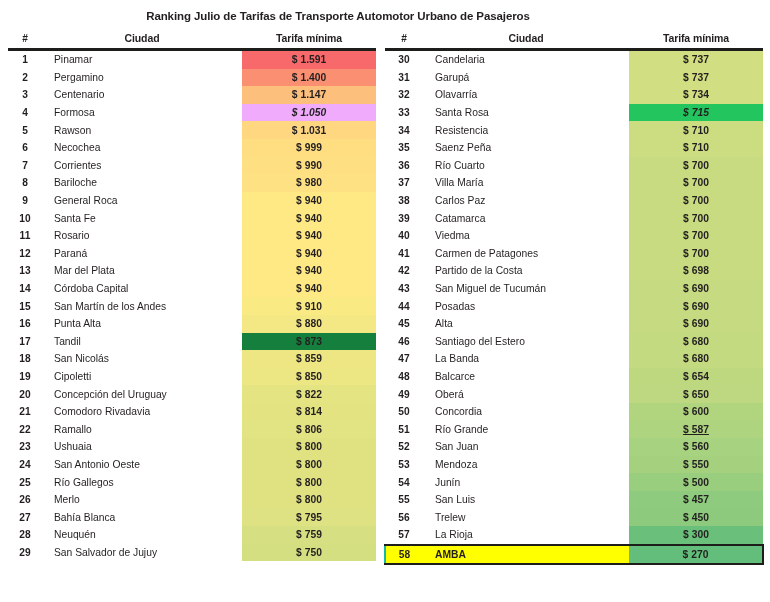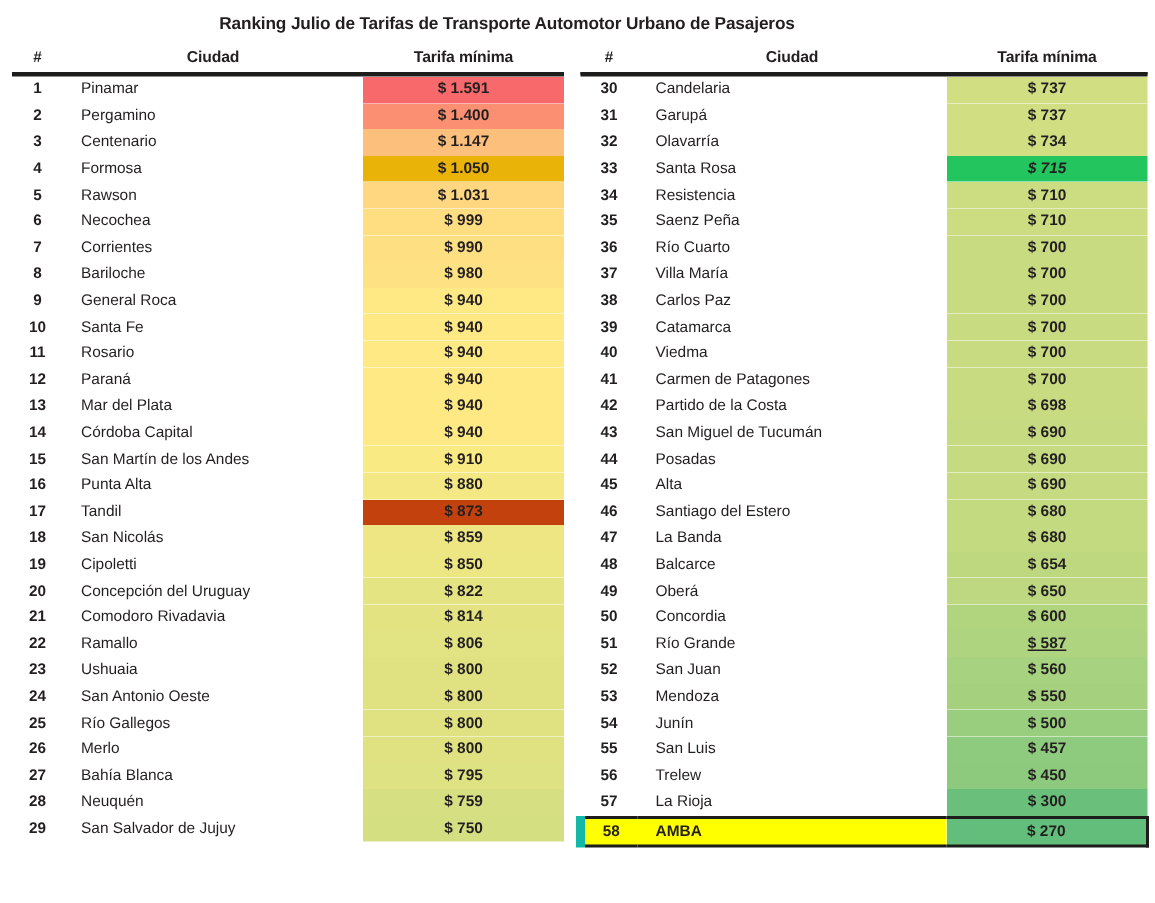--- a/index.html
+++ b/index.html
@@ -87,21 +87,21 @@
   .right .c-fare { width: 134px; }
 
   thead .c-city { text-align: center; padding-left: 0 !important; }
 
   
   tr.highlight .c-rank,
   tr.highlight .c-city {
     background: #FFFF00 !important;
     font-weight: bold;
   }
-  tr.highlight .c-rank { border-left: 6px solid #14b8a6; text-align: center; }
+  tr.highlight .c-rank { border-left: 2px solid #14b8a6; text-align: center; }
   tr.highlight td {
     border-top: 2px solid #1d1d1b;
     border-bottom: 2px solid #1d1d1b;
   }
   tr.highlight .c-fare { border-right: 2px solid #1d1d1b; }
 </style>
 </head>
 <body>
 
 <div class="page">
@@ -141,21 +141,21 @@
               <td class="c-fare" style="background: rgb(250, 143, 114);">$ 1.400</td>
             </tr>
             <tr>
               <td class="c-rank">3</td>
               <td class="c-city">Centenario</td>
               <td class="c-fare" style="background: rgb(253, 192, 124); text-align: center;">$ 1.147</td>
             </tr>
             <tr>
               <td class="c-rank">4</td>
               <td class="c-city">Formosa</td>
-              <td class="c-fare" style="background: #eab308;">$ 1.050</td>
+              <td class="c-fare" style="background: #f0abfc; font-style: italic;">$ 1.050</td>
             </tr>
             <tr>
               <td class="c-rank">5</td>
               <td class="c-city">Rawson</td>
               <td class="c-fare" style="background: rgb(254, 215, 128);">$ 1.031</td>
             </tr>
             <tr>
               <td class="c-rank">6</td>
               <td class="c-city">Necochea</td>
               <td class="c-fare" style="background: rgb(254, 222, 129);">$ 999</td>
@@ -206,21 +206,21 @@
               <td class="c-fare" style="background: rgb(250, 234, 132);">$ 910</td>
             </tr>
             <tr>
               <td class="c-rank">16</td>
               <td class="c-city">Punta Alta</td>
               <td class="c-fare" style="background: rgb(243, 232, 131);">$ 880</td>
             </tr>
             <tr>
               <td class="c-rank">17</td>
               <td class="c-city">Tandil</td>
-              <td class="c-fare" style="background: #c2410c;">$ 873</td>
+              <td class="c-fare" style="background: #15803d;">$ 873</td>
             </tr>
             <tr>
               <td class="c-rank">18</td>
               <td class="c-city">San Nicolás</td>
               <td class="c-fare" style="background: rgb(238, 230, 131);">$ 859</td>
             </tr>
             <tr>
               <td class="c-rank">19</td>
               <td class="c-city">Cipoletti</td>
               <td class="c-fare" style="background: rgb(236, 230, 131);">$ 850</td>

